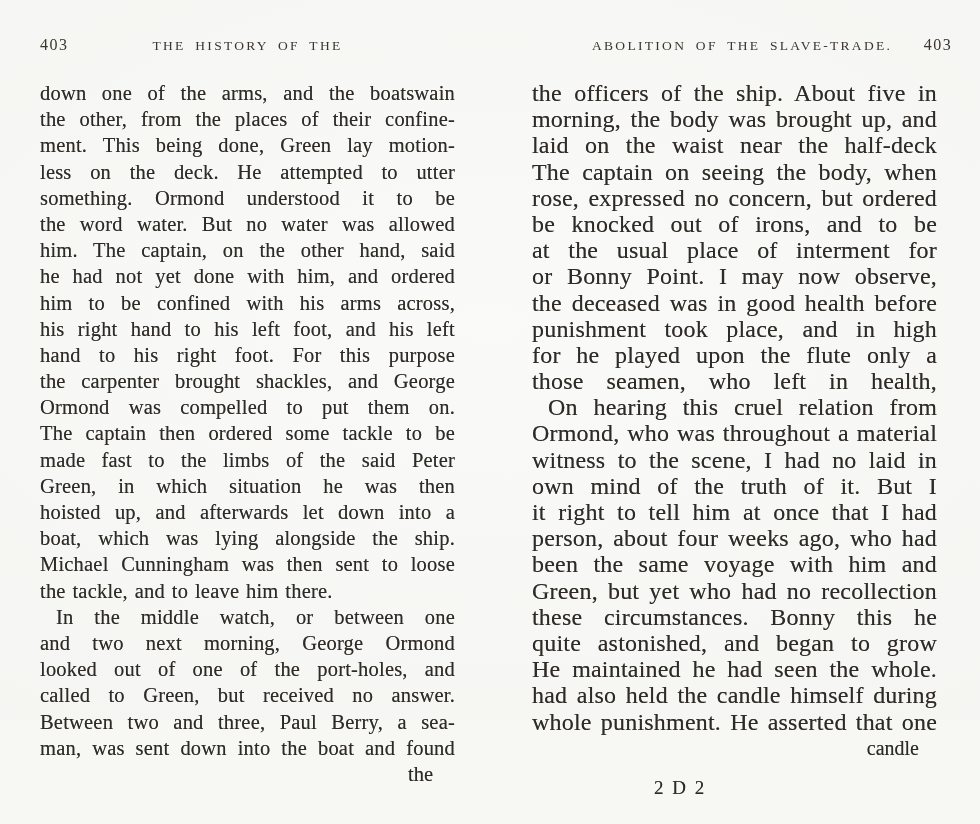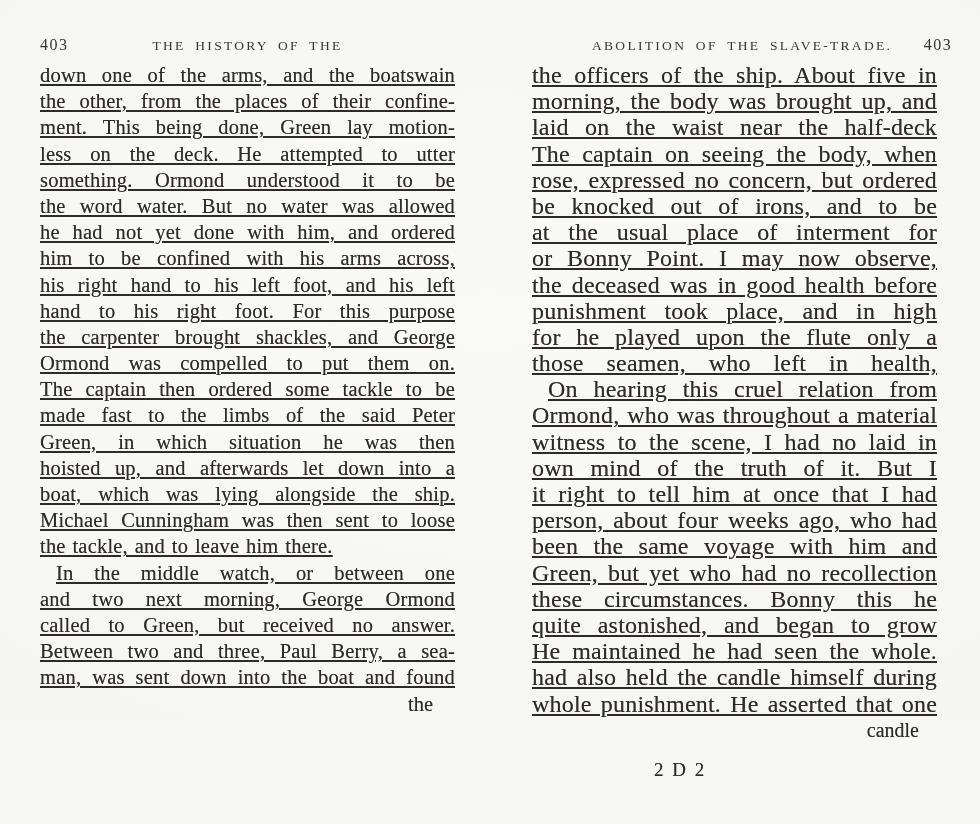--- a/index.html
+++ b/index.html
@@ -44,22 +44,21 @@
   }
   .running-head .pagenum.right{ text-align:right; }
   .running-head .title{
     flex:1 1 auto;
     text-align:center;
     white-space:nowrap;
   }
   .running-head .head-spacer{ flex:0 0 60px; }
 
   .page-body{
-    margin-top:0;
-    text-decoration:underline;
+    margin-top:18px;
   }
   .line{
     line-height:26.2px;
     height:26.2px;
     white-space:nowrap; 
     text-align:justify;
     text-align-last:justify;
     letter-spacing:0.2px;
     word-spacing:1.5px;
     text-shadow:0 0 0.4px rgba(46,43,38,0.55);
@@ -109,35 +108,37 @@
       <span class="title">THE HISTORY OF THE</span>
       <span class="head-spacer"></span>
     </div>
     <div class="page-body" id="left-body">
         <div class="line">down one of the arms, and the boatswain</div>
         <div class="line">the other, from the places of their confine-</div>
         <div class="line">ment. This being done, Green lay motion-</div>
         <div class="line">less on the deck. He attempted to utter</div>
         <div class="line">something. Ormond understood it to be</div>
         <div class="line">the word water. But no water was allowed</div>
+        <div class="line">him. The captain, on the other hand, said</div>
         <div class="line">he had not yet done with him, and ordered</div>
         <div class="line">him to be confined with his arms across,</div>
         <div class="line">his right hand to his left foot, and his left</div>
         <div class="line">hand to his right foot. For this purpose</div>
         <div class="line">the carpenter brought shackles, and George</div>
         <div class="line">Ormond was compelled to put them on.</div>
         <div class="line">The captain then ordered some tackle to be</div>
         <div class="line">made fast to the limbs of the said Peter</div>
         <div class="line">Green, in which situation he was then</div>
         <div class="line">hoisted up, and afterwards let down into a</div>
         <div class="line">boat, which was lying alongside the ship.</div>
         <div class="line">Michael Cunningham was then sent to loose</div>
         <div class="line flush">the tackle, and to leave him there.</div>
         <div class="line indent">In the middle watch, or between one</div>
         <div class="line">and two next morning, George Ormond</div>
+        <div class="line">looked out of one of the port-holes, and</div>
         <div class="line">called to Green, but received no answer.</div>
         <div class="line">Between two and three, Paul Berry, a sea-</div>
         <div class="line">man, was sent down into the boat and found</div>
       </div>
     <div class="catchline">the</div>
   </section>
 
   <section class="page page-right">
     <div class="running-head">
       <span class="head-spacer"></span>

